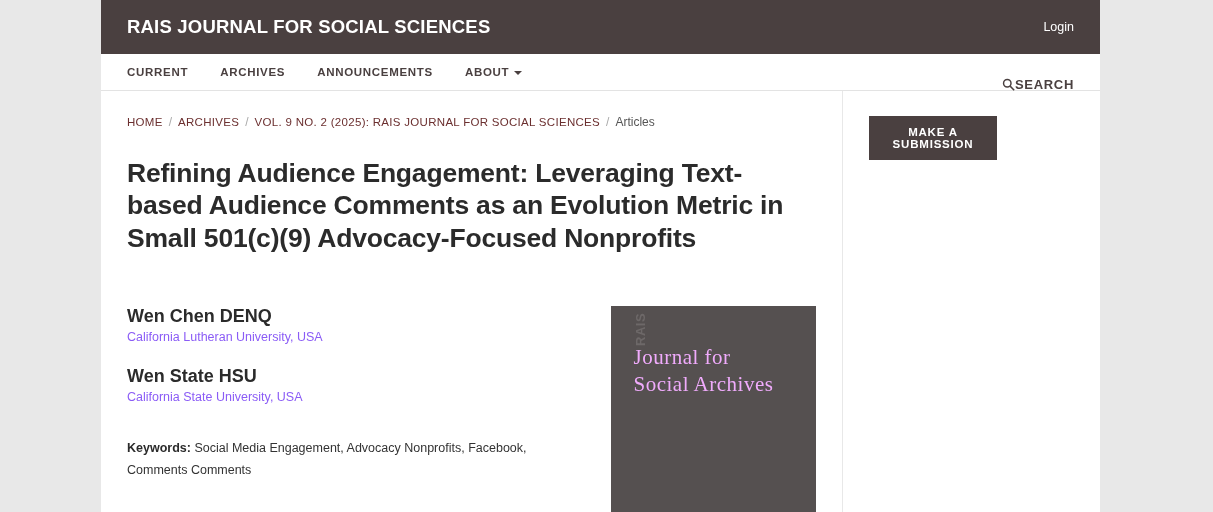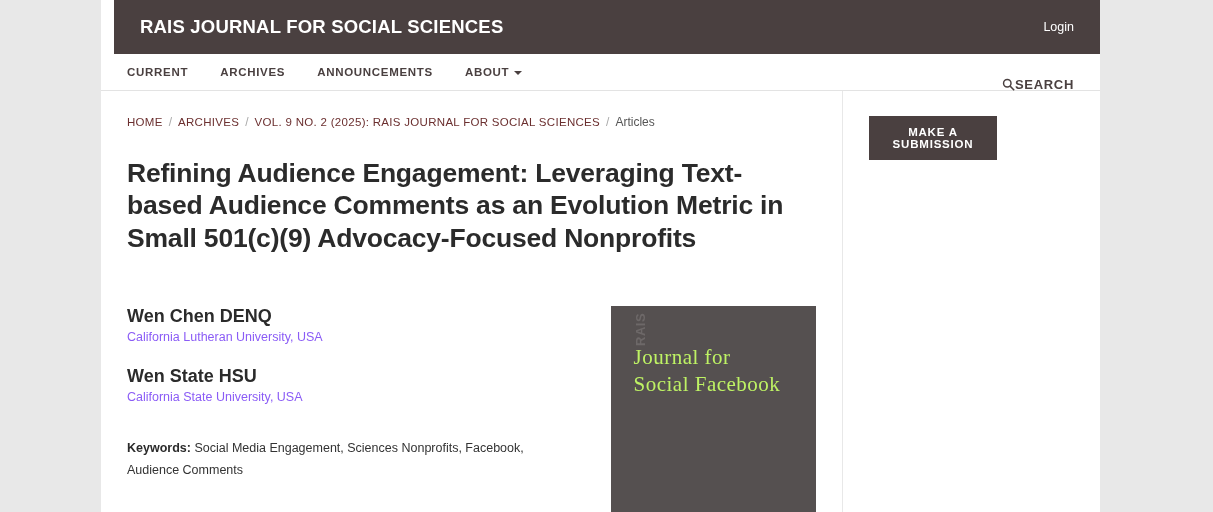--- a/index.html
+++ b/index.html
@@ -22,21 +22,20 @@
     background: #ffffff;
   }
   
   .site-header {
     background: #4a4040;
     height: 54px;
     display: flex;
     align-items: center;
     padding: 0 26px 0 26px;
     box-sizing: border-box;
-    margin-left: 13px;
   }
   .site-title {
     color: #ffffff;
     font-size: 18.5px;
     font-weight: bold;
     letter-spacing: 0.2px;
     text-transform: uppercase;
     flex: 1;
   }
   .login-link {
@@ -178,21 +177,21 @@
     width: 207px;
     height: 224px;
     background: #555050;
     position: relative;
     overflow: hidden;
   }
   .cover-text {
     position: absolute;
     left: 22px;
     top: 38px;
-    color: #bef264;
+    color: #f0abfc;
     font-family: "Liberation Serif", serif;
     font-size: 21px;
     line-height: 1.3;
     letter-spacing: 0.5px;
   }
   .cover-rais {
     position: absolute;
     left: 22px;
     top: 40px;
     color: #6d6868;
@@ -264,29 +263,29 @@
             <div class="author-affil">California Lutheran University, USA</div>
           </div>
 
           <div class="author">
             <div class="author-name">Wen State HSU</div>
             <div class="author-affil">California State University, USA</div>
           </div>
 
           <div class="keywords">
             <span class="kw-label">Keywords:</span>
-            <span>Social Media Engagement, Sciences Nonprofits, Facebook, Audience Comments</span>
+            <span>Social Media Engagement, Advocacy Nonprofits, Facebook, Comments Comments</span>
           </div>
         </div>
 
         <div class="cover">
           <div class="cover-rais">RAIS</div>
           <div class="cover-text">
             <div>Journal for</div>
-            <div>Social Facebook</div>
+            <div>Social Archives</div>
           </div>
         </div>
       </div>
     </div>
 
     <div class="side-col">
       <a class="submission-button" href="#">Make a Submission</a>
     </div>
   </div>
 </div>

